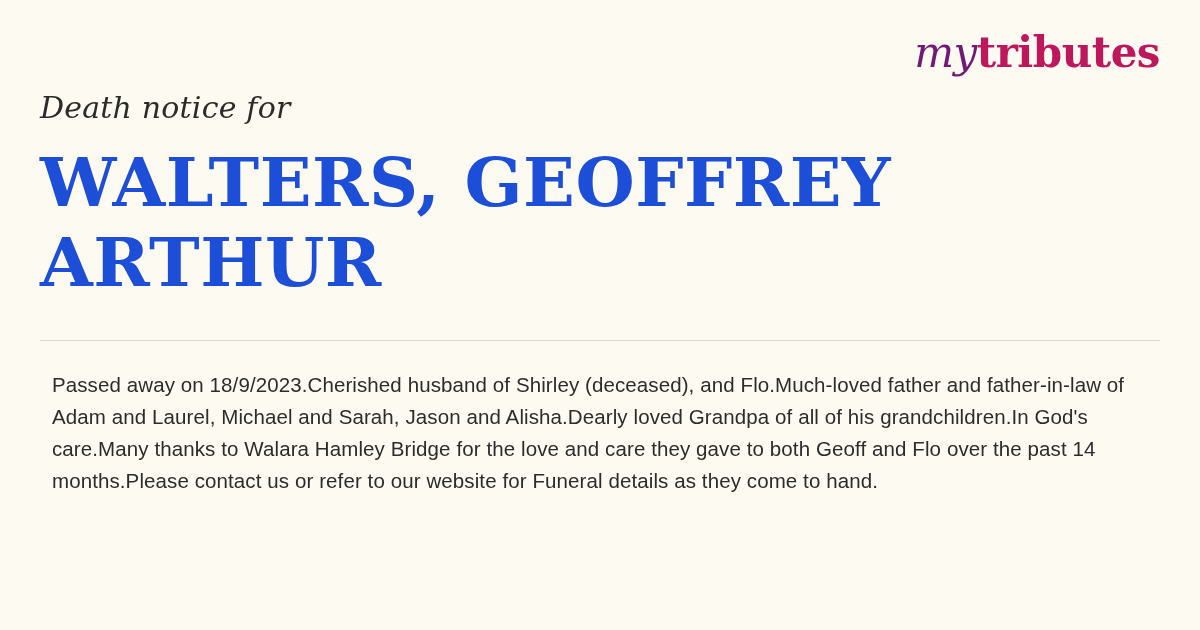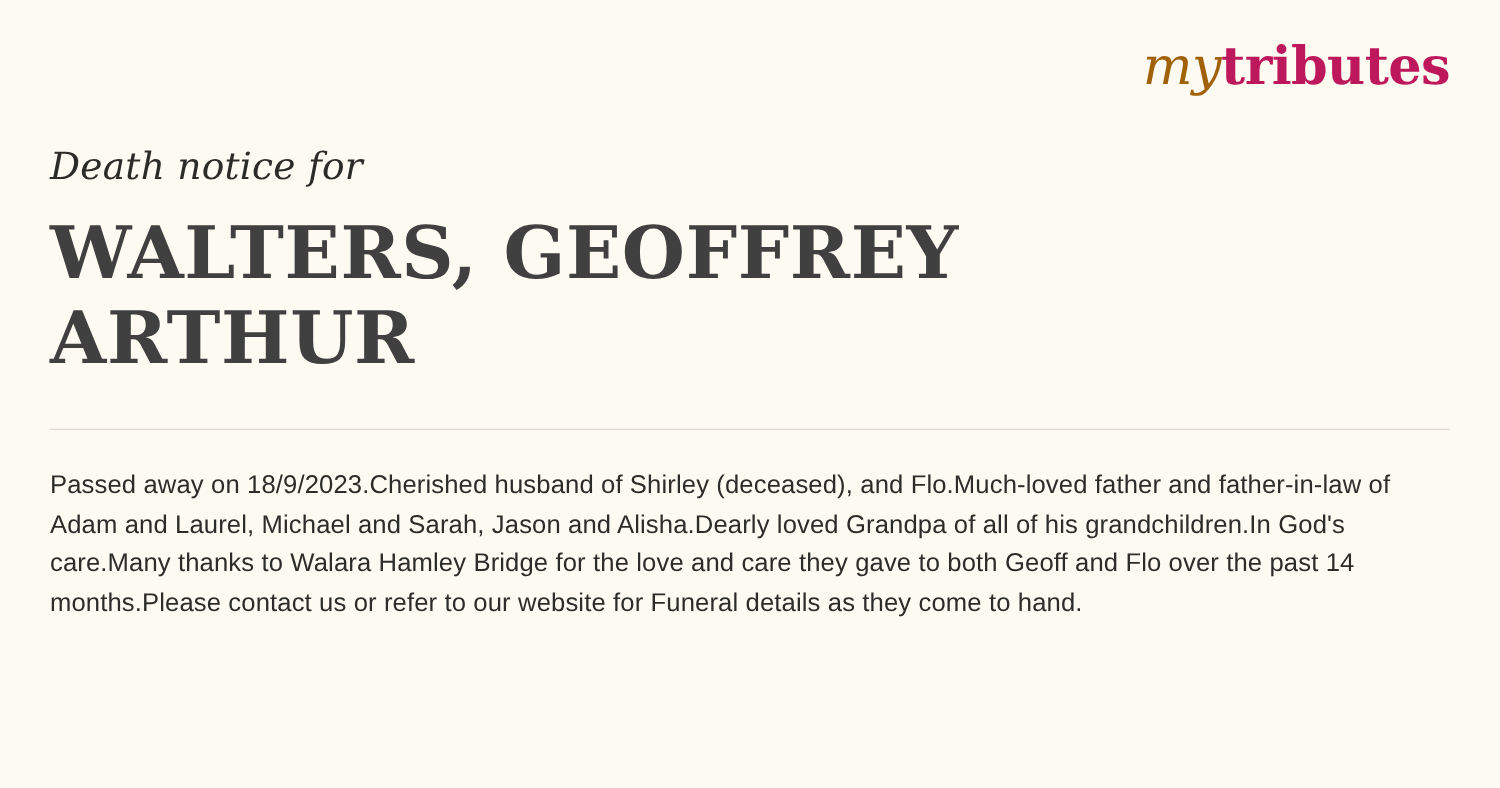--- a/index.html
+++ b/index.html
@@ -24,44 +24,44 @@
     position: absolute;
     top: 32px;
     right: 40px;
     font-family: "DejaVu Serif", serif;
     font-size: 42px;
     letter-spacing: -0.5px;
     line-height: 1;
     white-space: nowrap;
   }
   .brand .my {
-    color: #a16207;
+    color: #701a75;
     font-style: italic;
     font-weight: 400;
   }
   .brand .tributes {
     color: #be185d;
     font-weight: 700;
   }
   .eyebrow {
     font-family: "DejaVu Serif", serif;
     font-style: italic;
     font-size: 30px;
     color: #2b2b28;
     margin: 0;
-    padding-top: 116px;
+    padding-top: 90px;
     line-height: 1.2;
     letter-spacing: 0.2px;
   }
   .title {
     font-family: "DejaVu Serif", serif;
     font-weight: 700;
-    font-size: 58px;
+    font-size: 68px;
     line-height: 1.18;
-    color: #404040;
+    color: #1d4ed8;
     margin: 16px 0 0 0;
     letter-spacing: 0.5px;
     max-width: 1000px;
   }
   .year {
     font-size: 23px;
     color: #35352f;
     margin-top: 22px;
     line-height: 1.2;
   }
@@ -71,20 +71,21 @@
     border-top: 1px solid #ded9cc;
     width: 1120px;
   }
   .body-text {
     margin-top: 28px;
     font-size: 20.5px;
     line-height: 1.55;
     color: #2c2c29;
     max-width: 1120px;
     letter-spacing: 0.1px;
+    margin-left: 12px;
   }
 </style>
 </head>
 <body>
 
 <div class="page">
 
   <div class="brand">
     <span class="my">my</span><span class="tributes">tributes</span>
   </div>

